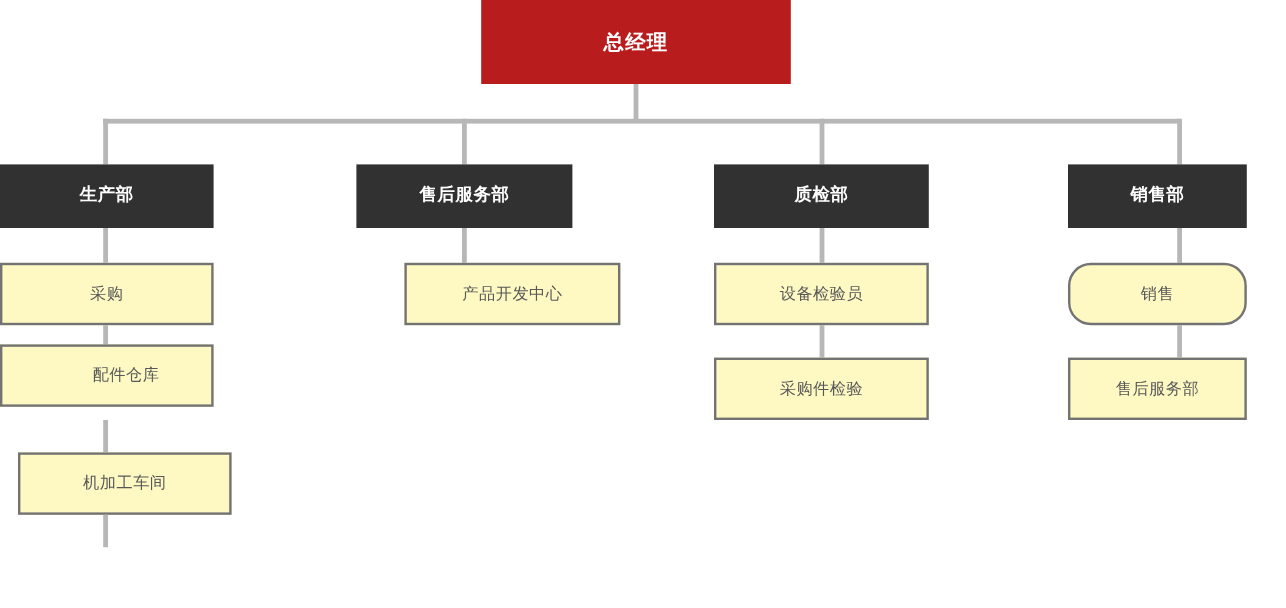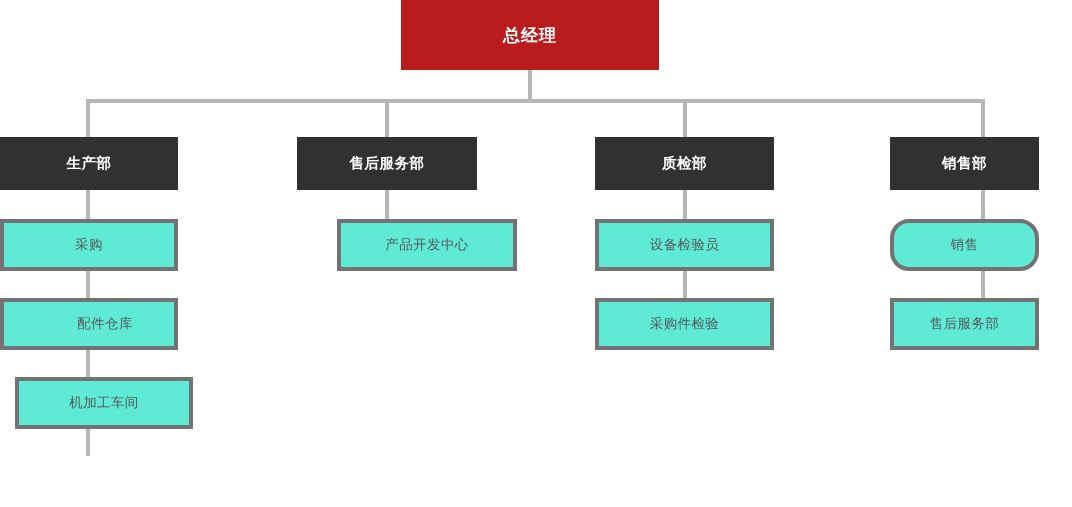--- a/index.html
+++ b/index.html
@@ -72,22 +72,22 @@
     font-size: 14.5px;
     font-weight: bold;
     letter-spacing: 0.5px;
     line-height: 1;
   }
 
   
   .leaf-node {
     position: absolute;
     height: 52px;
-    background: #5eead4;
-    border: 4px solid #737373;
+    background: #fef9c3;
+    border: 2px solid #737373;
     display: flex;
     align-items: center;
     justify-content: center;
     box-sizing: border-box;
   }
   .leaf-node .node-label {
     color: #585858;
     font-size: 13.5px;
     font-weight: normal;
     letter-spacing: 0.4px;
@@ -121,21 +121,21 @@
   <div class="dept-node col-0">
     <span class="node-label">生产部</span>
   </div>
 
   <div class="conn-v" style="left:86px; top:190px; height:29px;"></div>
   <div class="leaf-node col-0" style="top:219px;">
     <span class="node-label">采购</span>
   </div>
 
   <div class="conn-v" style="left:86px; top:271px; height:27px;"></div>
-  <div class="leaf-node col-0" style="top:298px;padding-left:32px;">
+  <div class="leaf-node col-0" style="top:287px;padding-left:32px;">
     <span class="node-label">配件仓库</span>
   </div>
 
   <div class="conn-v" style="left:86px; top:350px; height:27px;"></div>
   <div class="leaf-node col-0" style="top:377px;margin-left:15px;">
     <span class="node-label">机加工车间</span>
   </div>
 
   <div class="conn-v" style="left:86px; top:429px; height:27px;"></div>
 

